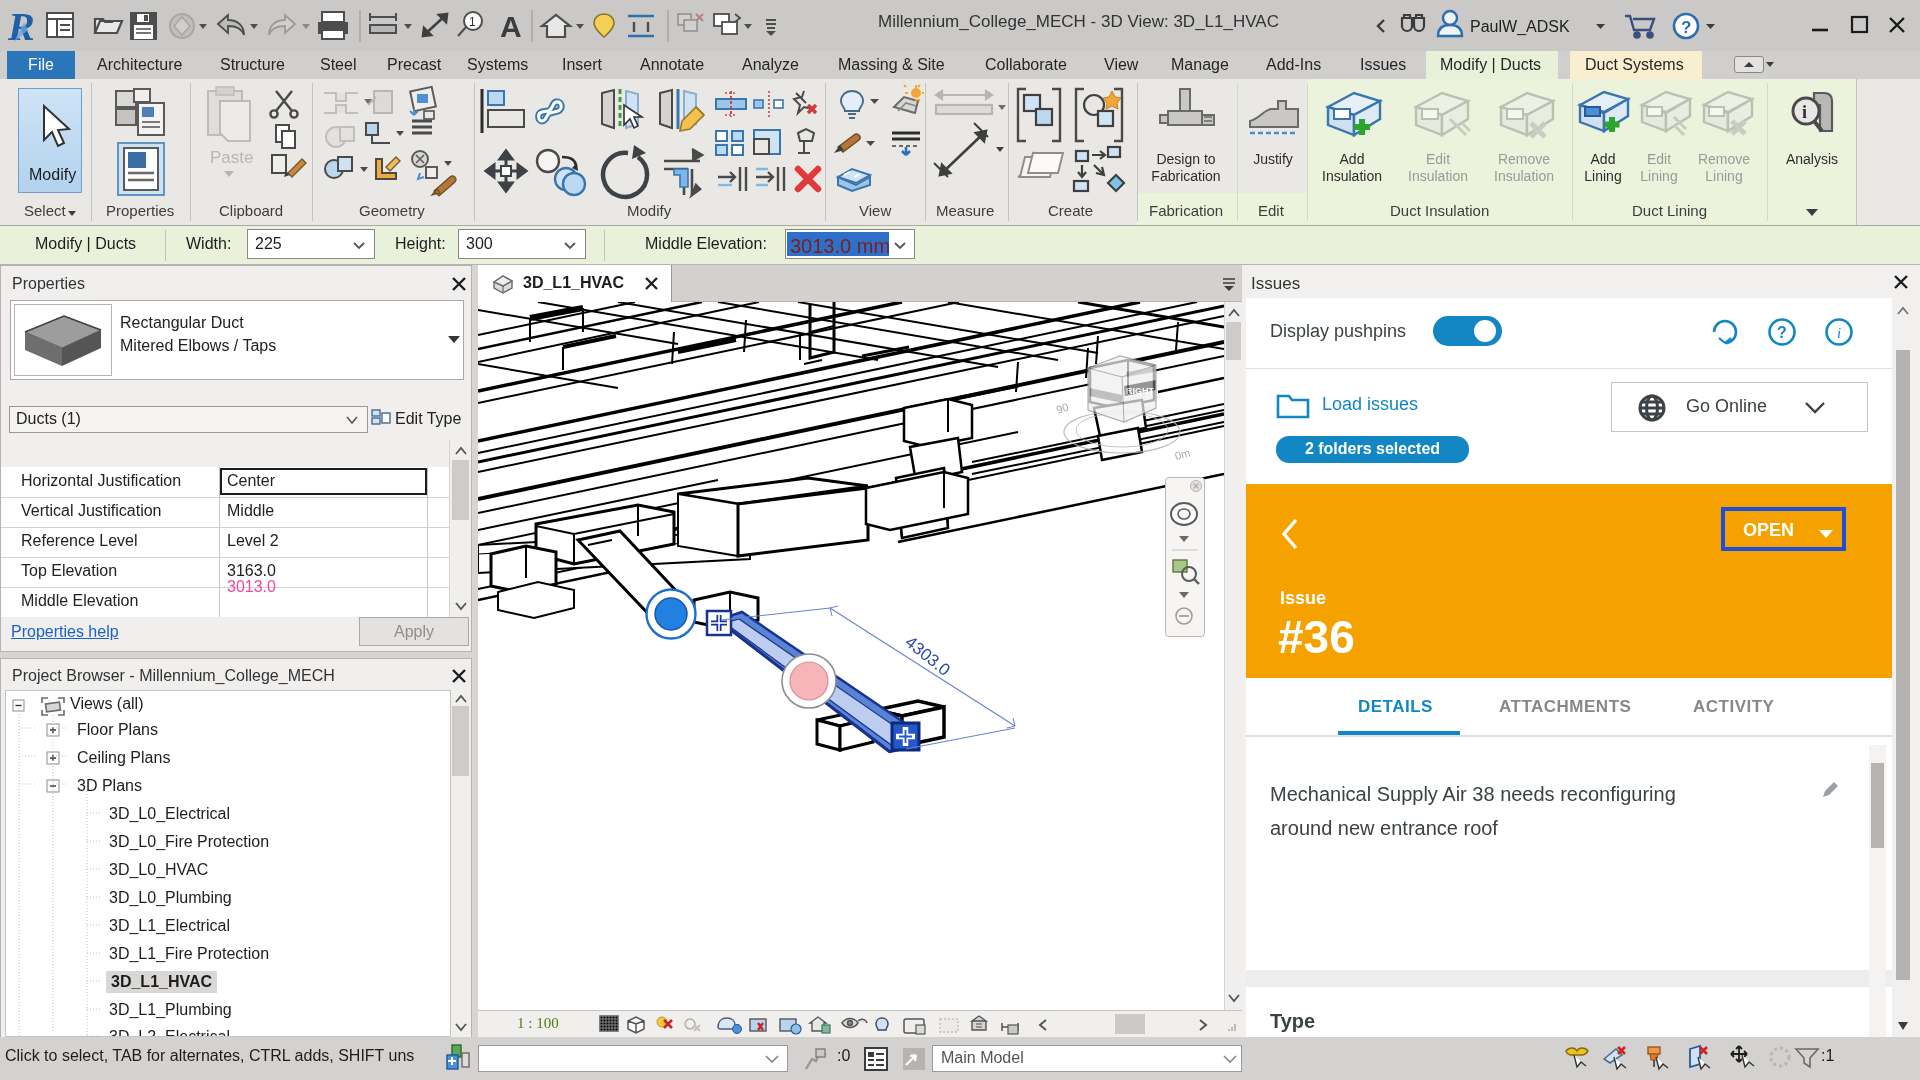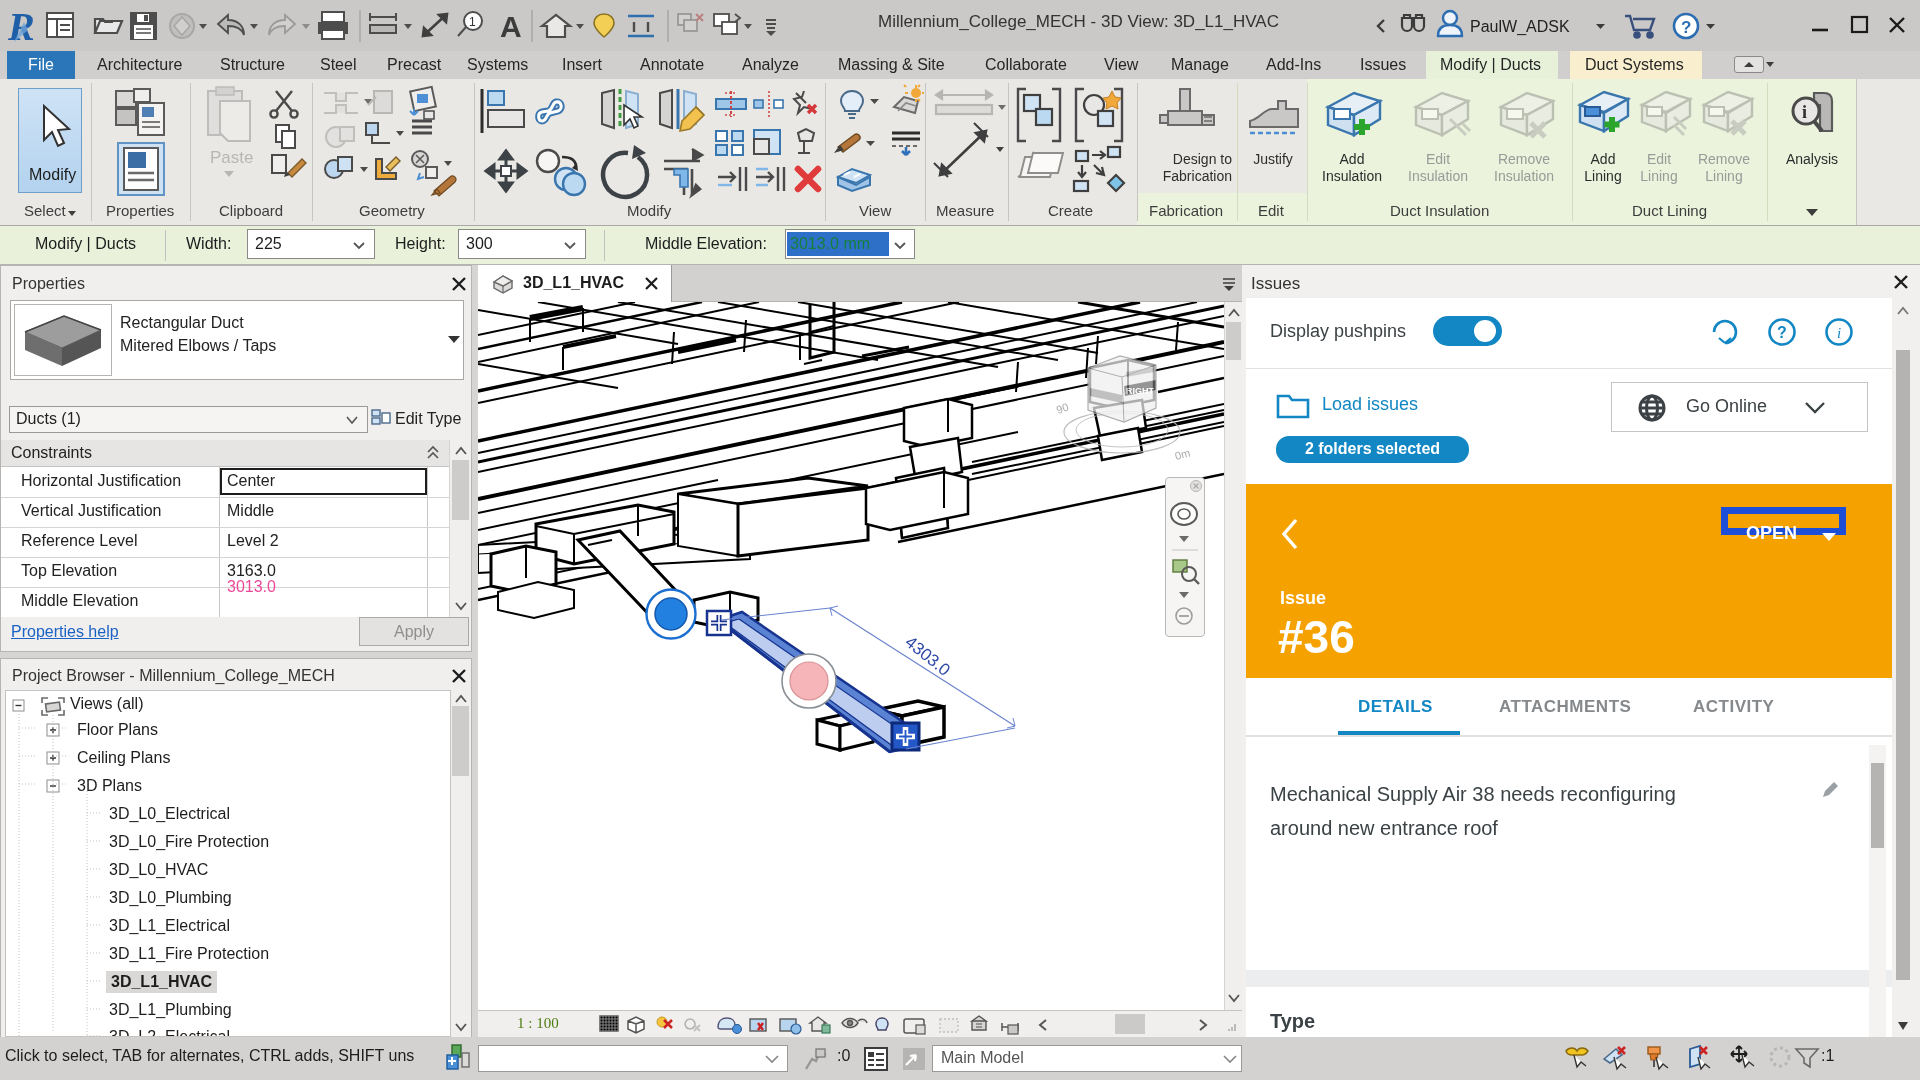--- a/index.html
+++ b/index.html
@@ -469,21 +469,21 @@
 
   <svg class="abs" style="left:1158px;top:8px" width="58" height="62" viewBox="0 0 58 62">
     <g fill="#c9c8c6" stroke="#6a6a6a" stroke-width="2">
           <rect x="22" y="2" width="10" height="24"></rect>
           <rect x="10" y="24" width="34" height="14"></rect>
           <rect x="2" y="28" width="8" height="8"></rect>
           <rect x="44" y="28" width="12" height="10"></rect>
           <path d="M46 30 h8 m-8 4 h8" stroke-width="1.4"></path>
         </g>
   </svg>
-  <div class="abs" style="left:1140px;top:72px;width:92px;text-align:right;font-size:14px;color:#2d2d2d;line-height:17px">Design to<br>Fabrication</div>
+  <div class="abs" style="left:1140px;top:72px;width:92px;text-align:center;font-size:14px;color:#2d2d2d;line-height:17px">Design to<br>Fabrication</div>
 
   <svg class="abs" style="left:1248px;top:8px" width="52" height="62" viewBox="0 0 52 62">
     <path d="M2 34 c10 -2 14 -12 22 -12 l6 0 0 -8 8 0 0 8 12 0 0 18 -48 0 z" fill="#c9c8c6" stroke="#6a6a6a" stroke-width="2"></path>
     <path d="M2 46 h48" stroke="#4a8fd4" stroke-width="2.4" stroke-dasharray="5 3"></path>
   </svg>
   <div class="abs" style="left:1240px;top:72px;width:66px;text-align:center;font-size:14px;color:#2d2d2d">Justify</div>
 
   <svg class="abs" style="left:1318px;top:6px" width="250px" height="66" viewBox="0 0 250 66">
     <g>
           <path d="M10 22 l26 -14 26 8 -26 14 z" fill="#e6eef6" stroke="#3a76ae" stroke-width="2.4"></path>
@@ -562,21 +562,21 @@
   <div class="abs" style="left:395px;top:9px;font-size:16px;color:#1d1d1d">Height:</div>
   <div class="abs" style="left:458px;top:3px;width:128px;height:30px;background:#fff;border:1px solid #8a8988"></div>
   <div class="abs" style="left:466px;top:9px;font-size:16px;color:#1d1d1d">300</div>
   <svg class="abs" style="left:563px;top:15px" width="14" height="10">
         <path d="M2 2 l5 5 5 -5" fill="none" stroke="#555" stroke-width="1.8"></path>
       </svg>
   <div class="abs" style="left:604px;top:4px;width:1px;height:31px;background:#c2c1bf"></div>
   <div class="abs" style="left:645px;top:9px;font-size:16px;color:#1d1d1d">Middle Elevation:</div>
   <div class="abs" style="left:785px;top:3px;width:130px;height:30px;background:#fff;border:1px solid #8a8988"></div>
   <div class="abs" style="left:787px;top:6px;width:102px;height:24px;background:#2e70c8"></div>
-  <div class="abs" style="left:790px;top:9px;font-size:16px;color:#15803d">3013.0 mm</div>
+  <div class="abs" style="left:790px;top:9px;font-size:20px;color:#7f1d1d">3013.0 mm</div>
   <svg class="abs" style="left:893px;top:15px" width="14" height="10">
         <path d="M2 2 l5 5 5 -5" fill="none" stroke="#555" stroke-width="1.8"></path>
       </svg>
 </div>
 
 <div class="abs" id="leftcol" style="left:0;top:265px;width:478px;height:774px;background:#d6d5d3">
 
   <div class="abs" style="left:0;top:0;width:472px;height:387px;background:#f0efee;border:1px solid #b5b4b2">
     <div style="position:absolute;left:11px;top:9px;font-size:16px;color:#333">Properties</div>
     <svg class="abs" style="left:450px;top:10px" width="16" height="16">
@@ -602,26 +602,20 @@
     <svg class="abs" style="left:344px;top:150px" width="14" height="9">
           <path d="M2 1 l5 6 5 -6" fill="none" stroke="#555" stroke-width="1.6"></path>
         </svg>
     <svg class="abs" style="left:370px;top:141px" width="20" height="20" viewBox="0 0 20 20">
           <rect x="1" y="3" width="8" height="6" fill="#cfe3f5" stroke="#4a6a8a" stroke-width="1.4"></rect>
           <rect x="1" y="11" width="8" height="6" fill="#cfe3f5" stroke="#4a6a8a" stroke-width="1.4"></rect>
           <rect x="11" y="6" width="8" height="10" fill="#fff" stroke="#4a6a8a" stroke-width="1.4"></rect>
         </svg>
     <div class="abs" style="left:394px;top:144px;font-size:16px;color:#222">Edit Type</div>
 
-    <div class="abs" style="left:0px;top:174px;width:448px;height:27px;background:#e6e5e3;border-bottom:1px solid #c5c4c2">
-      <div class="abs" style="left:10px;top:4px;font-size:16px;color:#222">Constraints</div>
-      <svg class="abs" style="left:425px;top:5px" width="14" height="16">
-            <path d="M2 7 l5 -5 5 5 M2 13 l5 -5 5 5" fill="none" stroke="#555" stroke-width="1.6"></path>
-          </svg>
-    </div>
 
     <div class="abs" style="left:0;top:201px;width:448px;height:150px;background:#fff">
       <div class="abs" style="left:218px;top:0;width:1px;height:150px;background:#c8c7c5"></div>
       <div class="abs" style="left:426px;top:0;width:1px;height:150px;background:#c8c7c5"></div>
       <div class="abs" style="left:0;top:30px;width:448px;height:1px;background:#d5d4d2"></div>
       <div class="abs" style="left:0;top:60px;width:448px;height:1px;background:#d5d4d2"></div>
       <div class="abs" style="left:0;top:90px;width:448px;height:1px;background:#d5d4d2"></div>
       <div class="abs" style="left:0;top:120px;width:448px;height:1px;background:#d5d4d2"></div>
       <div class="abs" style="left:20px;top:5px;font-size:16px;color:#222">Horizontal Justification</div>
       <div class="abs" style="left:219px;top:1px;width:207px;height:27px;border:2px solid #1d1d1d"></div>
@@ -1016,21 +1010,21 @@
           <path d="M2 2 l9 9 9 -9" fill="none" stroke="#3c4245" stroke-width="2.4"></path>
         </svg>
   </div>
 
   <div class="abs" style="left:34px;top:171px;width:193px;height:27px;background:#1287c4;border-radius:13px;color:#fff;font-size:16px;font-weight:bold;text-align:center;line-height:26px">2 folders selected</div>
 
   <div class="abs" style="left:4px;top:219px;width:646px;height:194px;background:#f5a201">
     <svg class="abs" style="left:34px;top:34px" width="20" height="32">
           <path d="M16 2 L4 16 L16 30" fill="none" stroke="#fff" stroke-width="3.4"></path>
         </svg>
-    <div class="abs" style="left:475px;top:23px;width:125px;height:28px;border:7px solid #1d4ed8">
+    <div class="abs" style="left:475px;top:23px;width:125px;height:44px;border:4px solid #1d4ed8">
       <div class="abs" style="left:18px;top:9px;font-size:18px;font-weight:bold;color:#fff">OPEN</div>
       <svg class="abs" style="left:92px;top:17px" width="18" height="12">
             <path d="M2 2 l7 8 7 -8 z" fill="#fff"></path>
           </svg>
     </div>
     <div class="abs" style="left:34px;top:104px;font-size:18px;font-weight:bold;color:#fff">Issue</div>
     <div class="abs" style="left:32px;top:126px;font-size:46px;font-weight:bold;color:#fff">#36</div>
   </div>
 
   <div class="abs" style="left:116px;top:432px;font-size:17px;font-weight:bold;color:#1287c4;letter-spacing:0.5px">DETAILS</div>

